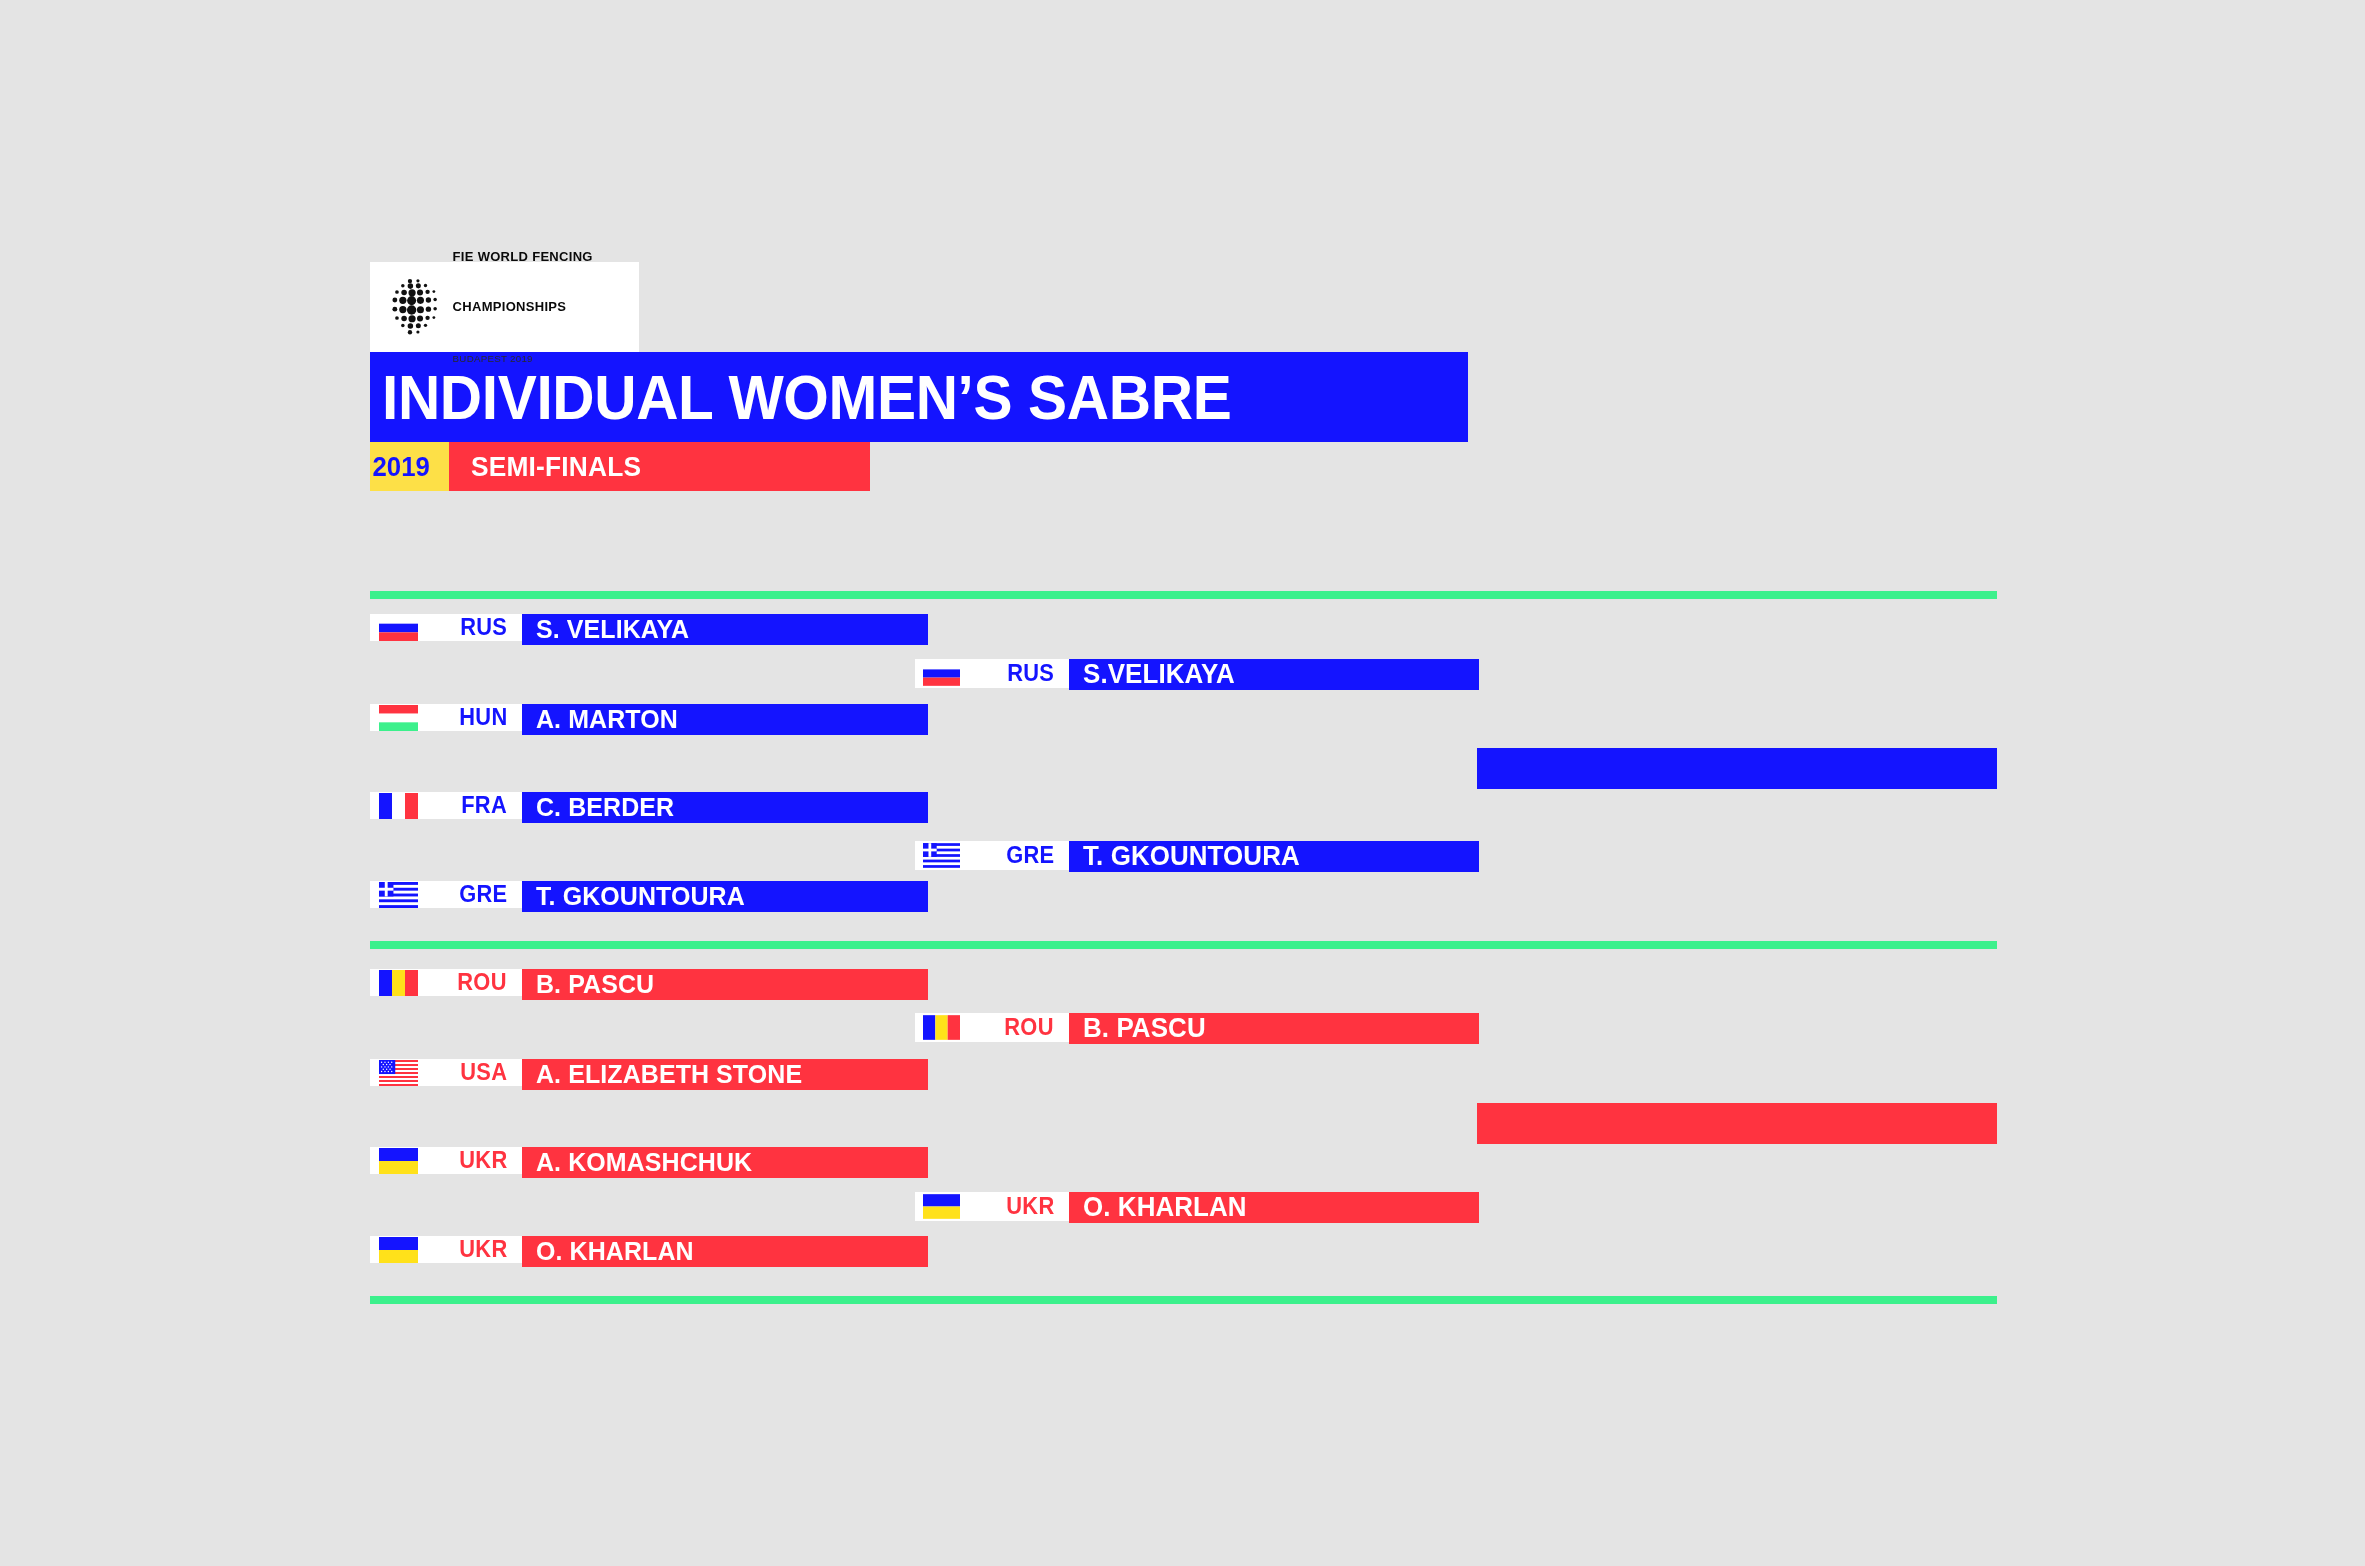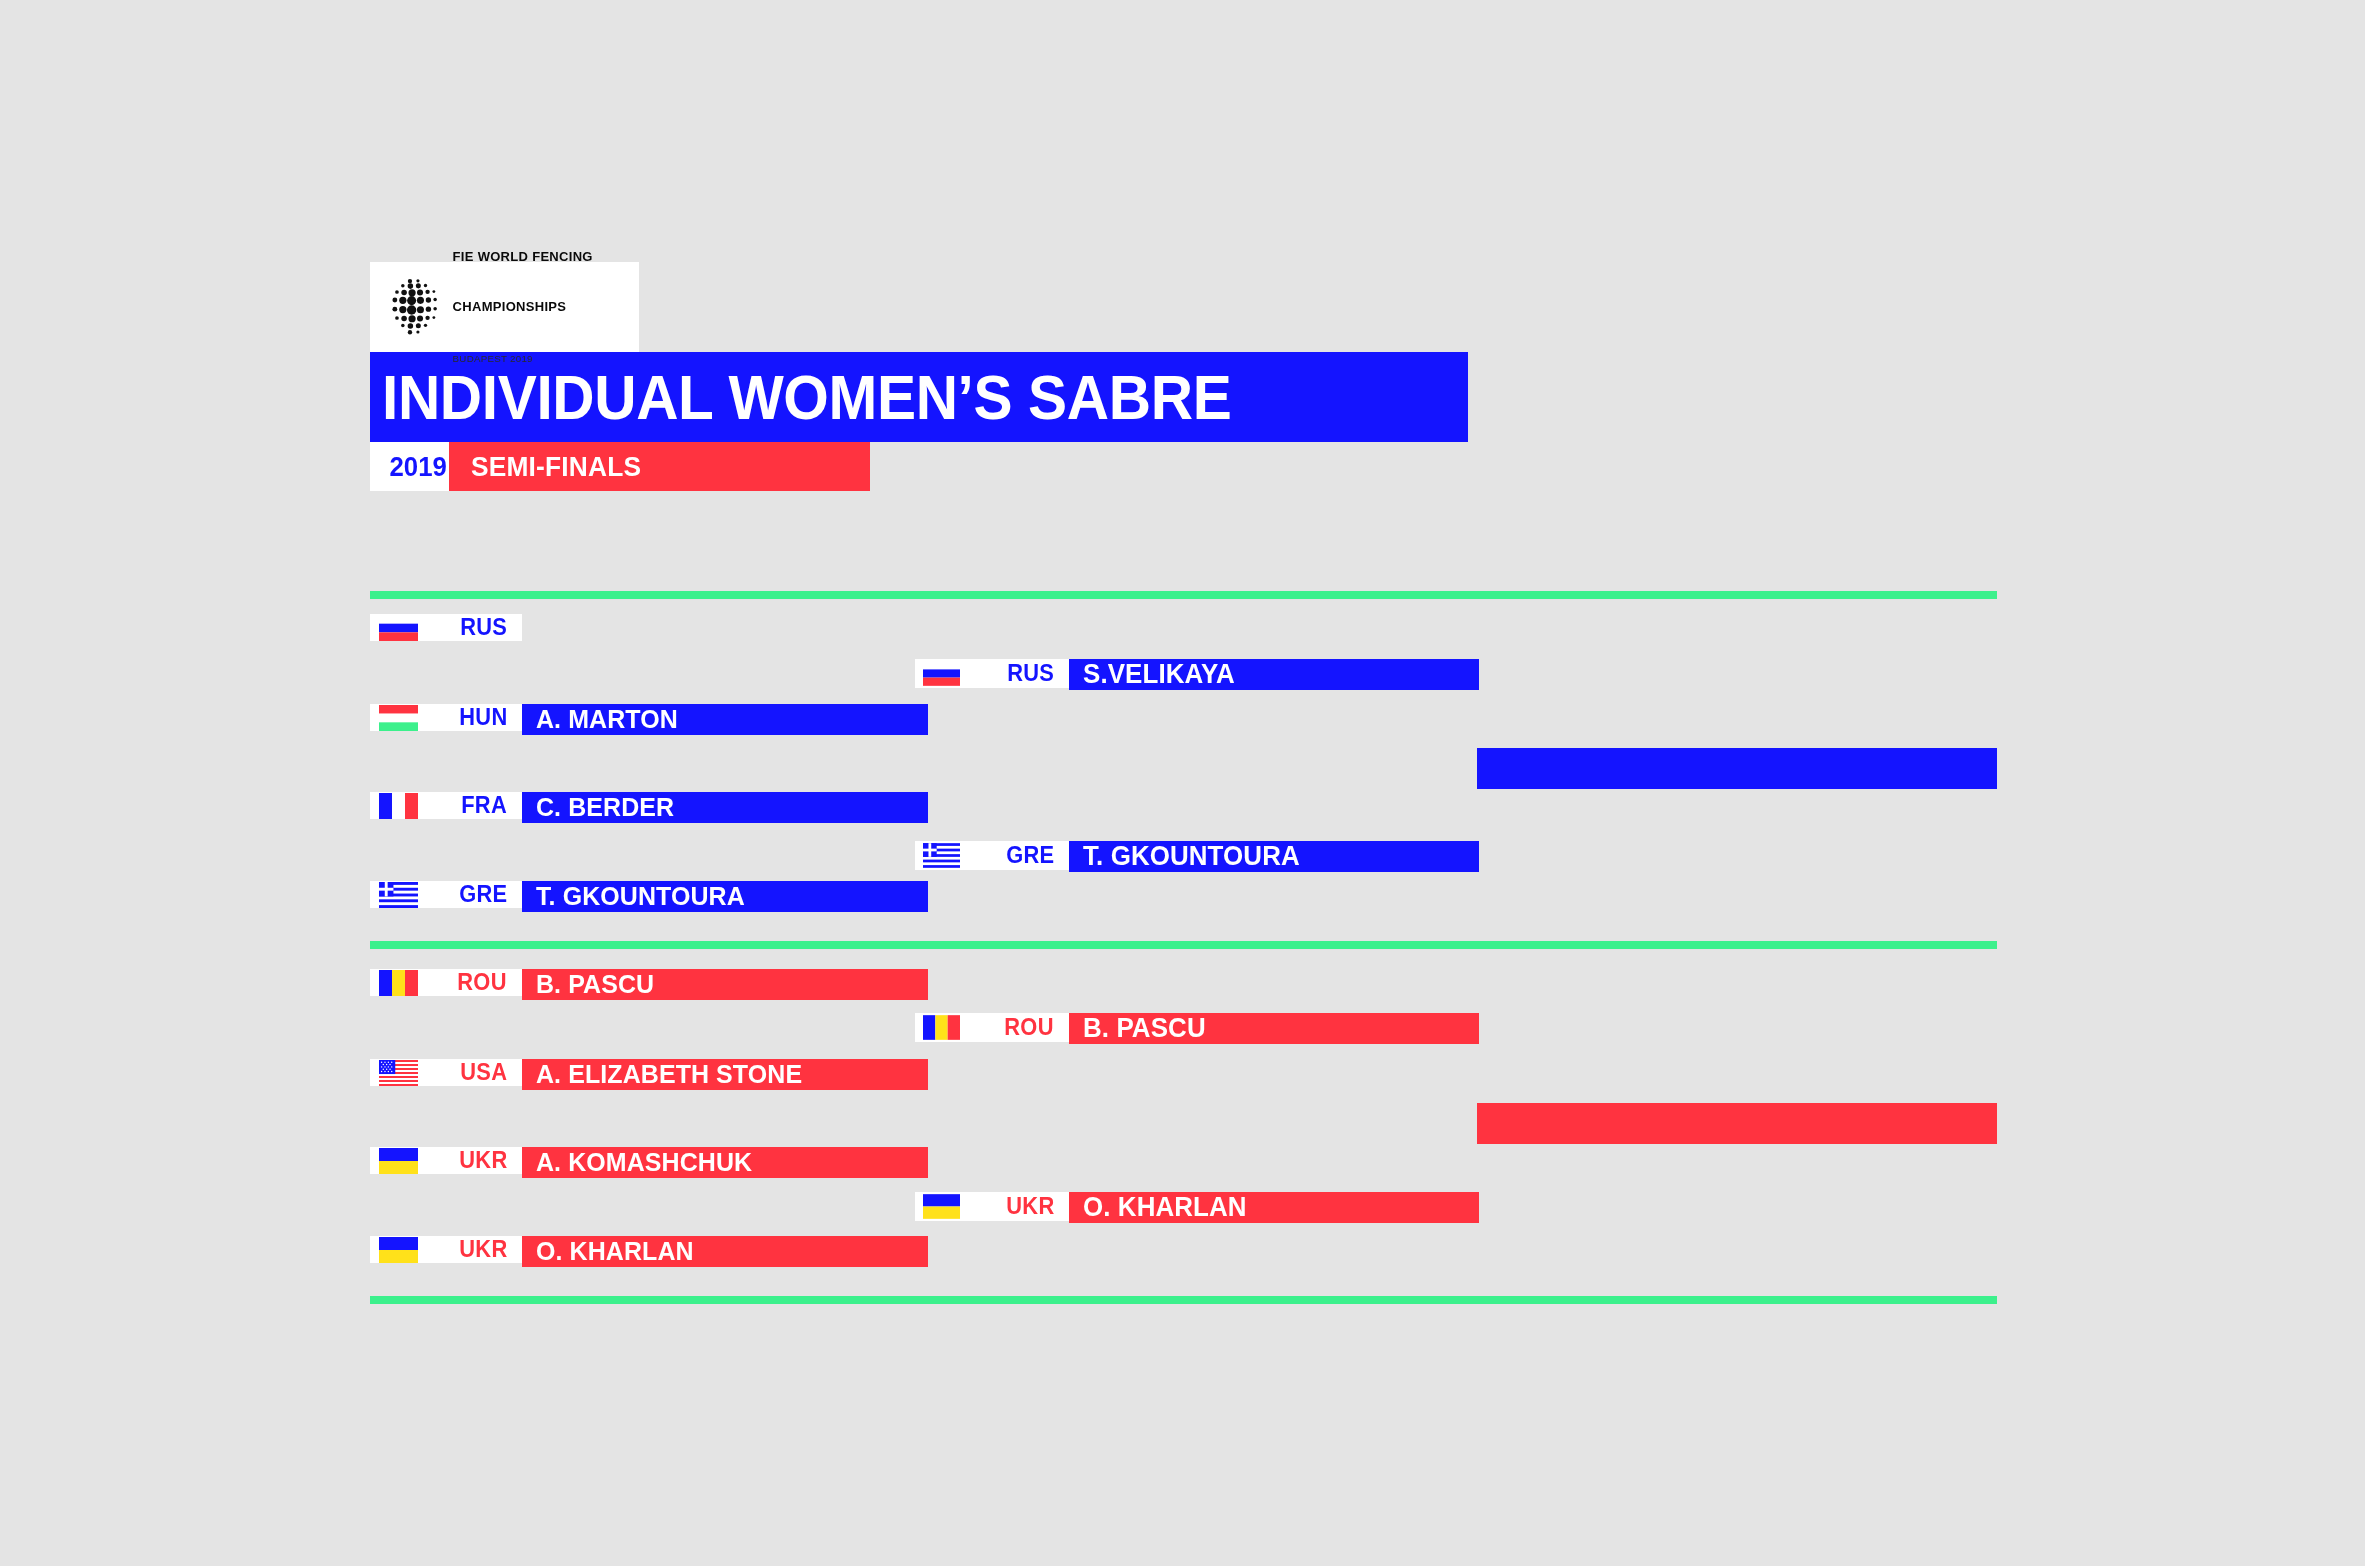--- a/index.html
+++ b/index.html
@@ -86,25 +86,25 @@
     white-space: nowrap;
     line-height: 1;
   }
 
   .subtitle-row {
     display: flex;
     height: 49px;
     width: 500px;
   }
   .year-box {
-    background: #ffffff;
+    background: #fde047;
     width: 79px;
     display: flex;
     align-items: center;
-    justify-content: flex-end;
+    justify-content: flex-start;
     box-sizing: border-box;
   }
   .year-text {
     color: #1414ff;
     font-size: 28px;
     font-weight: 700;
     letter-spacing: 0px;
     transform: scaleX(0.92);
   }
   .phase-box {
@@ -279,20 +279,23 @@
     <div class="code-box">
       <span class="flag">
         <svg viewBox="0 0 30 20" width="41" height="26">
             <rect width="30" height="6.67" fill="#ffffff"></rect>
             <rect y="6.67" width="30" height="6.66" fill="#1414ff"></rect>
             <rect y="13.33" width="30" height="6.67" fill="#ff3340"></rect>
           </svg>
       </span>
       <span class="code-text">RUS</span>
     </div>
+    <div class="name-box">
+      <span class="name-text">S. VELIKAYA</span>
+    </div>
   </div>
 
   <div class="match-row r1 blue-side" style="left:370px; top:704px;  width:558px;">
     <div class="code-box">
       <span class="flag">
         <svg viewBox="0 0 30 20" width="41" height="26">
             <rect width="30" height="6.67" fill="#ff3340"></rect>
             <rect y="6.67" width="30" height="6.66" fill="#ffffff"></rect>
             <rect y="13.33" width="30" height="6.67" fill="#3cf08c"></rect>
           </svg>

